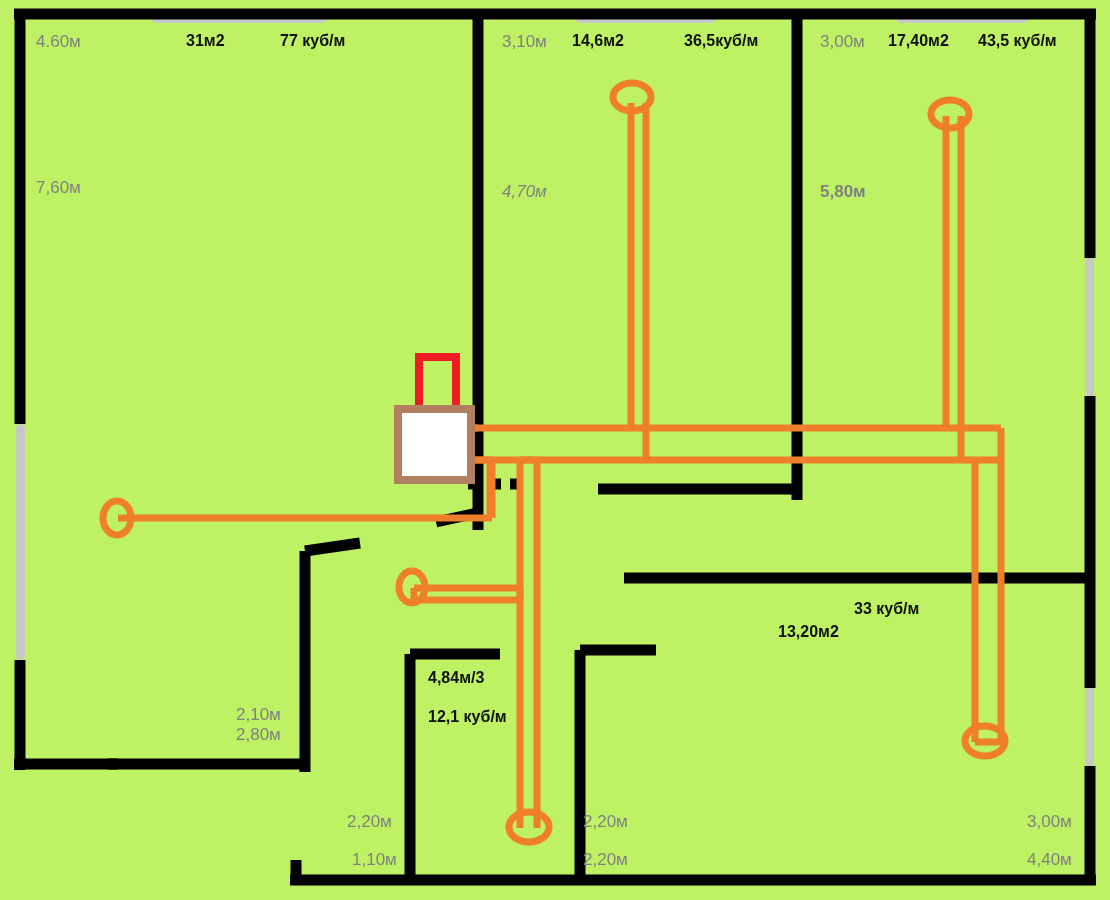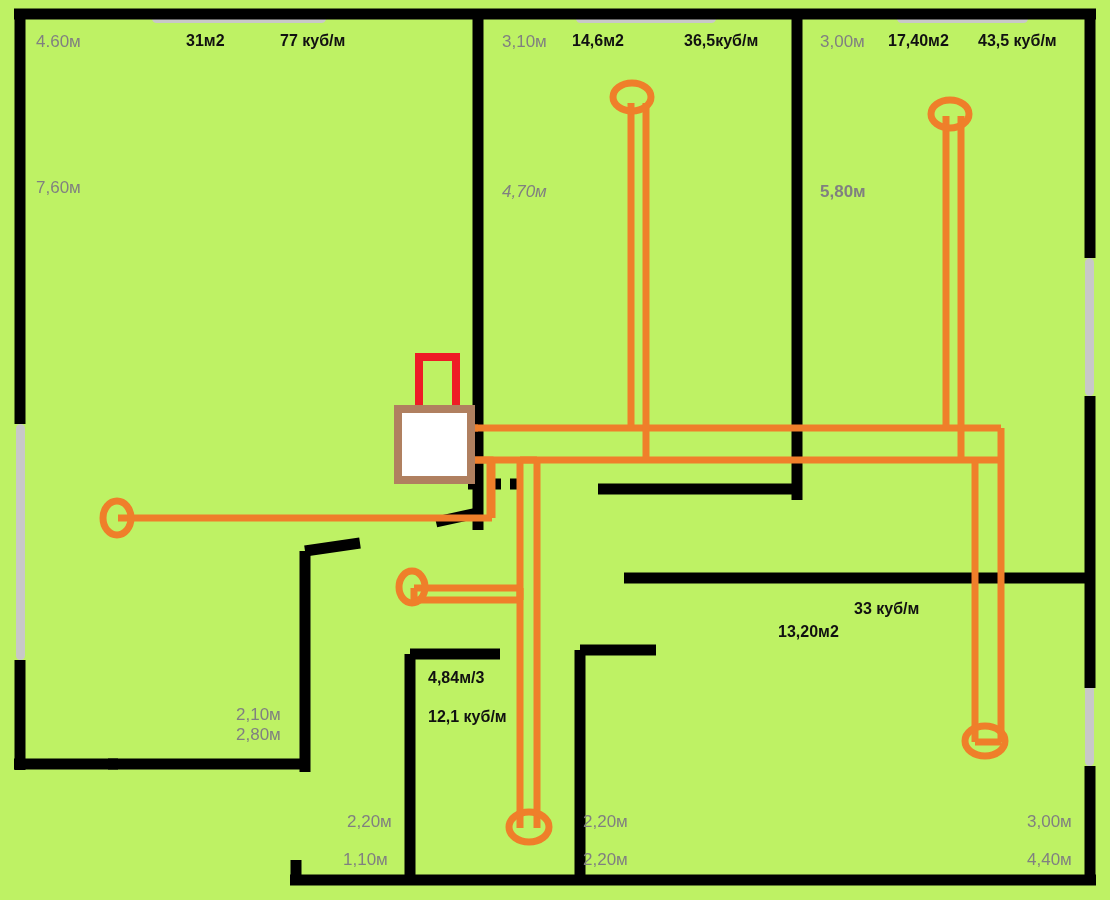--- a/index.html
+++ b/index.html
@@ -129,19 +129,19 @@
       <div class="lbl area" style="left: 888px; top: 32px;">17,40м2</div>
       <div class="lbl area" style="left: 978px; top: 32px;">43,5 куб/м</div>
       <div class="lbl dim" style="left: 820px; top: 182px; font-weight: bold;">5,80м</div>
       <div class="lbl area" style="left: 778px; top: 600px; margin-top: 23px;">13,20м2</div>
       <div class="lbl area" style="left: 854px; top: 600px; text-align: right;">33 куб/м</div>
       <div class="lbl area" style="left: 428px; top: 669px;">4,84м/3</div>
       <div class="lbl area" style="left: 428px; top: 708px;">12,1 куб/м</div>
       <div class="lbl dim" style="left: 236px; top: 677px; margin-top: 28px;">2,10м</div>
       <div class="lbl dim" style="left: 236px; top: 725px; text-align: right;">2,80м</div>
       <div class="lbl dim" style="left: 347px; top: 812px;">2,20м</div>
-      <div class="lbl dim" style="left: 343px; top: 850px;">1,10м</div>
+      <div class="lbl dim" style="left: 352px; top: 850px;">1,10м</div>
       <div class="lbl dim" style="left: 583px; top: 812px;">2,20м</div>
       <div class="lbl dim" style="left: 583px; top: 850px;">2,20м</div>
       <div class="lbl dim" style="left: 1027px; top: 812px;">3,00м</div>
       <div class="lbl dim" style="left: 1027px; top: 850px; text-align: center;">4,40м</div>
     </div>
 </div>
 
 </body></html>

